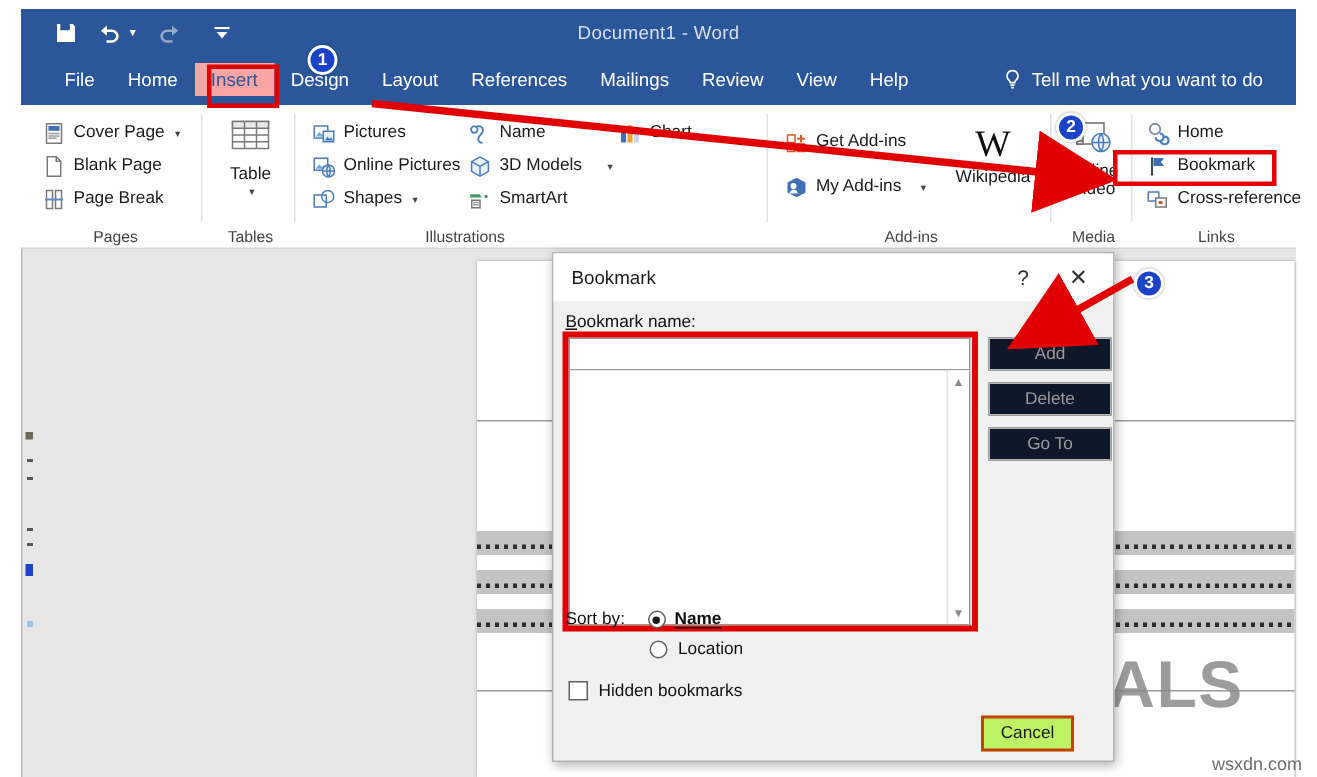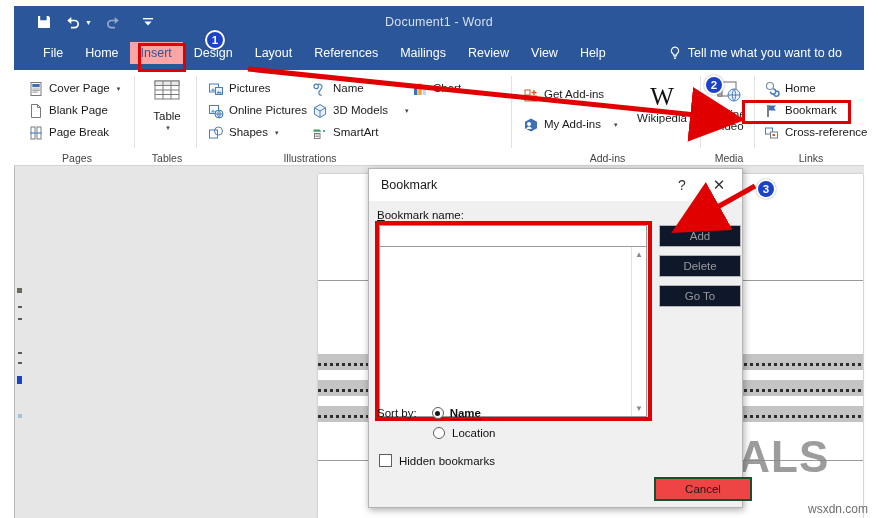--- a/index.html
+++ b/index.html
@@ -129,21 +129,21 @@
   .redbox {
     position:absolute; left:6px; top:52px; width:277px; height:200px;
     border:4px solid #e00000; pointer-events:none;
   }
 
   .dbtn {
     position:absolute; width:82px; height:22px;
     background:#0f172a; border:1px solid #b5b5b5; color:#9a9a9a;
     font-size:11.5px; display:flex; align-items:center; justify-content:center;
   }
-  .dbtn.cancel { color:#1a1a1a; background:#ef4444; border:2px solid #14532d; width:98px; height:24px; }
+  .dbtn.cancel { color:#1a1a1a; background:#bef264; border:2px solid #c2410c; width:62px; height:24px; }
 
   .sortrow { position:absolute; font-size:11.5px; color:#111; display:flex; align-items:center; gap:7px; }
   .radio {
     width:12px; height:12px; border-radius:50%; border:1px solid #5f5f5f; background:#fff;
     position:relative; flex:0 0 12px;
   }
   .radio.on::after {
     content:""; position:absolute; left:2.5px; top:2.5px; width:5px; height:5px;
     border-radius:50%; background:#1a1a1a;
   }

